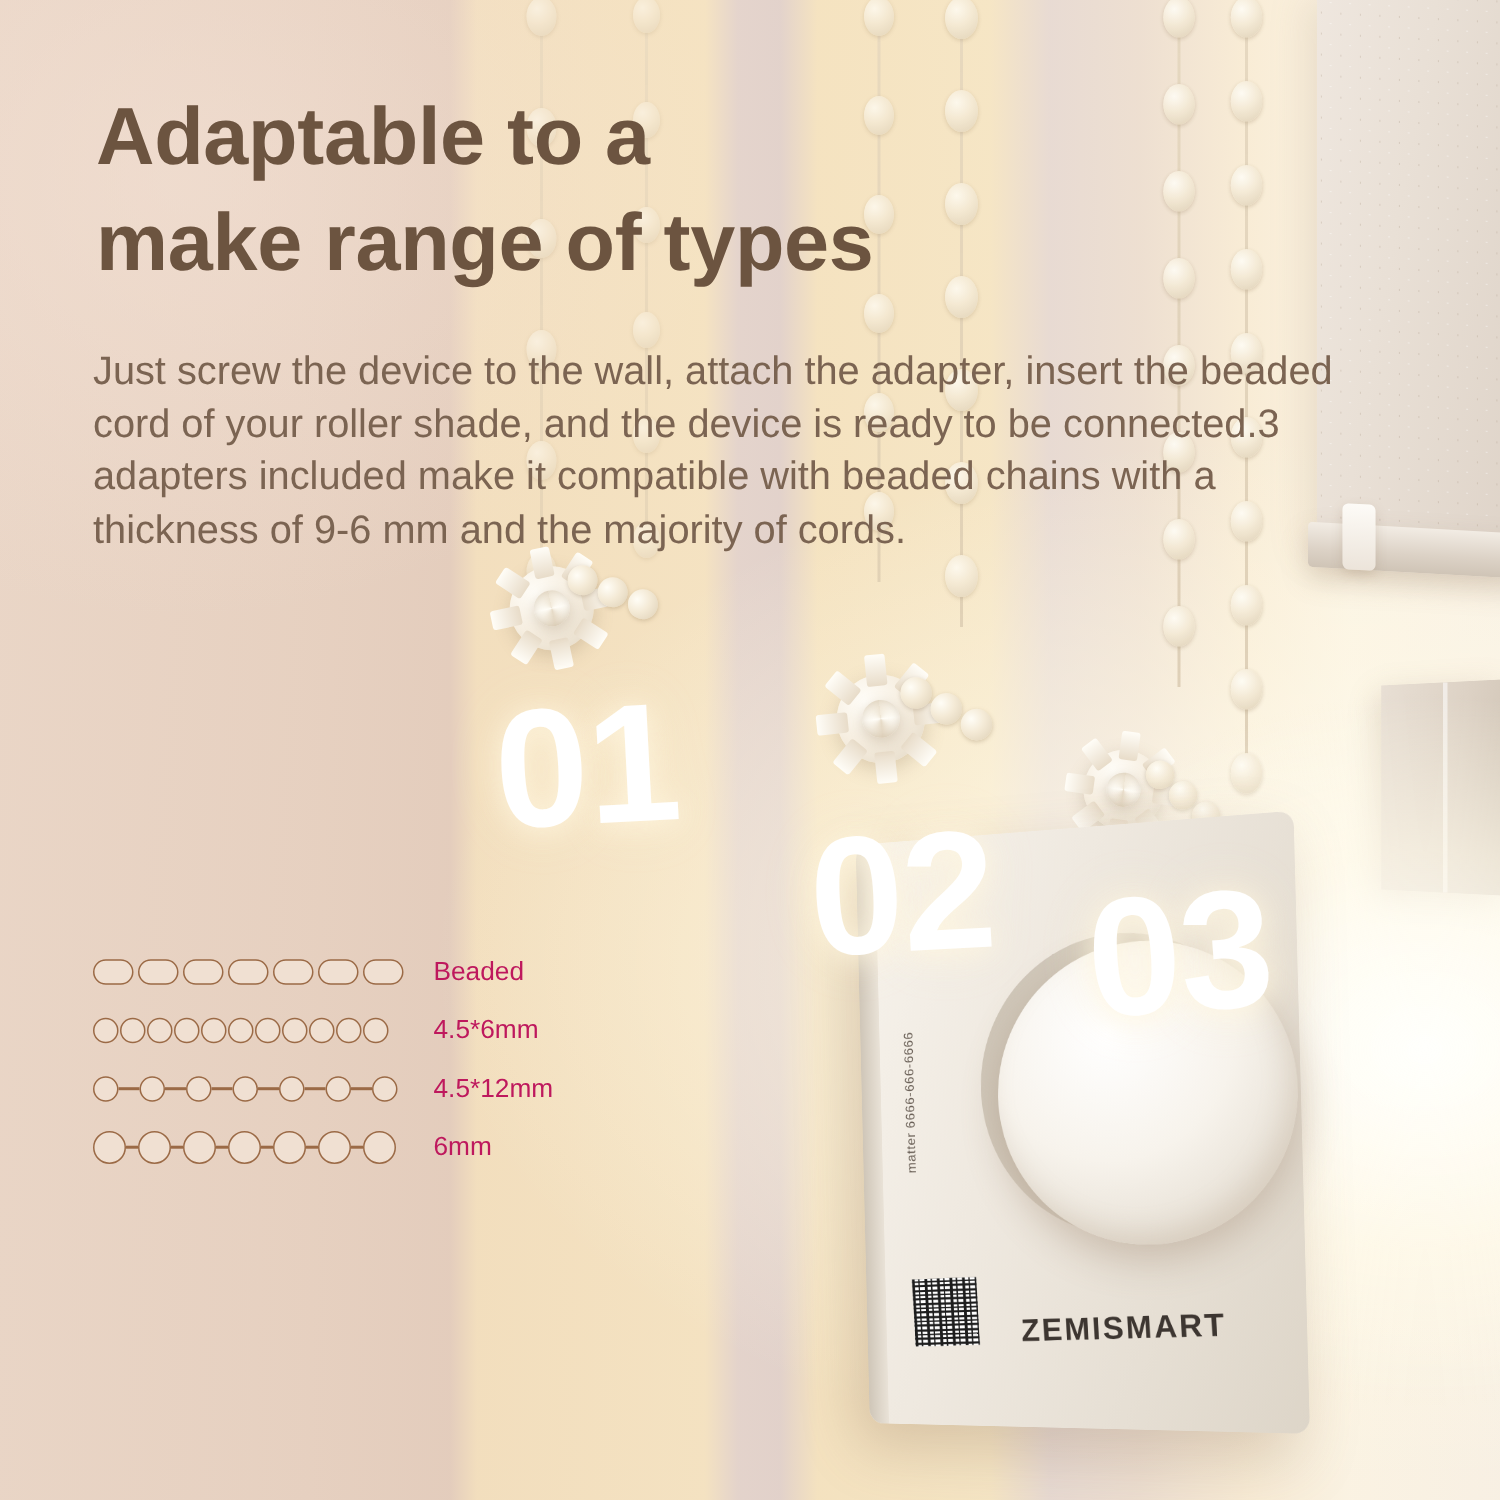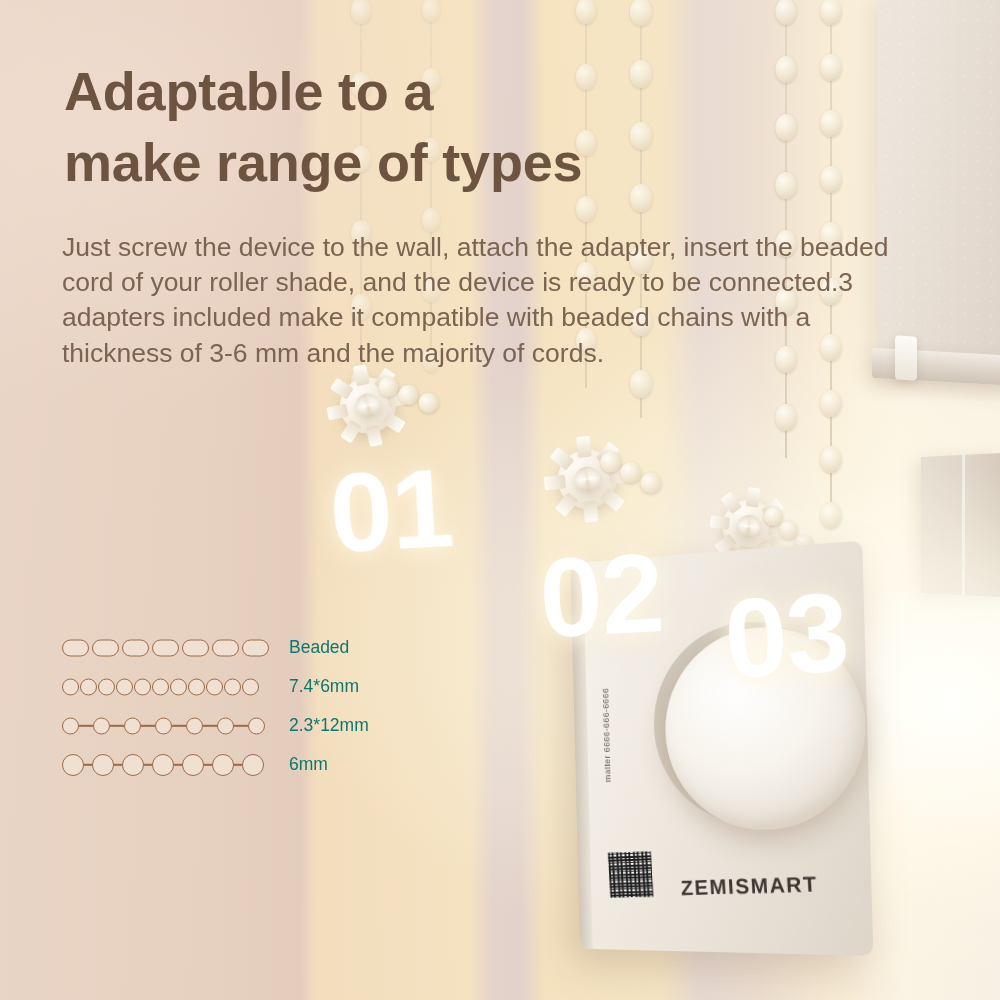--- a/index.html
+++ b/index.html
@@ -187,21 +187,21 @@
   #step-03{left:725px;top:580px;transform:rotate(-4deg);}
 
   
   .cords{position:absolute;left:62px;top:628px;width:400px;}
   .cords-title{
     font-size:21px;font-weight:700;color:#5f4a38;margin-bottom:22px;
     letter-spacing:.1px;
   }
   .cord-row{display:flex;align-items:center;height:39px;}
   .cord-art{width:205px;height:26px;position:relative;}
-  .cord-label{font-size:17.5px;color:#0f766e;margin-left:22px;}
+  .cord-label{font-size:17.5px;color:#be185d;margin-left:22px;}
 
   .link{
     position:absolute;top:50%;transform:translateY(-50%);
     border:1.6px solid #9b6a46;border-radius:50%;
     background:#f0e0d2;box-sizing:border-box;
   }
   .bar{
     position:absolute;top:50%;transform:translateY(-50%);
     height:2.4px;background:#9b6a46;
   }
@@ -347,21 +347,21 @@
     <div class="matter-line">matter  6666-666-6666</div>
     <div class="qr"></div>
     <div class="brand">ZEMISMART</div>
   </div>
 
   <div class="headline">
     <div>Adaptable to a</div>
     <div>make range of types</div>
   </div>
 
-  <div class="body-copy">Just screw the device to the wall, attach the adapter, insert the beaded cord of your roller shade, and the device is ready to be connected.3 adapters included make it compatible with beaded chains with a thickness of 3-6 mm and the majority of cords.</div>
+  <div class="body-copy">Just screw the device to the wall, attach the adapter, insert the beaded cord of your roller shade, and the device is ready to be connected.3 adapters included make it compatible with beaded chains with a thickness of 9-6 mm and the majority of cords.</div>
 
   <div class="stepnum" id="step-01">01</div>
   <div class="stepnum" id="step-02">02</div>
   <div class="stepnum" id="step-03">03</div>
 
   <div class="cords">
     <div id="cord-rows">
         <div class="cord-row">
           <div class="cord-art">
             <div class="link" style="left: 0px; width: 27px; height: 17px; border-radius: 8.5px;"></div>
@@ -381,39 +381,39 @@
             <div class="link" style="left: 36px; width: 17px; height: 17px; border-radius: 50%;"></div>
             <div class="link" style="left: 54px; width: 17px; height: 17px; border-radius: 50%;"></div>
             <div class="link" style="left: 72px; width: 17px; height: 17px; border-radius: 50%;"></div>
             <div class="link" style="left: 90px; width: 17px; height: 17px; border-radius: 50%;"></div>
             <div class="link" style="left: 108px; width: 17px; height: 17px; border-radius: 50%;"></div>
             <div class="link" style="left: 126px; width: 17px; height: 17px; border-radius: 50%;"></div>
             <div class="link" style="left: 144px; width: 17px; height: 17px; border-radius: 50%;"></div>
             <div class="link" style="left: 162px; width: 17px; height: 17px; border-radius: 50%;"></div>
             <div class="link" style="left: 180px; width: 17px; height: 17px; border-radius: 50%;"></div>
           </div>
-          <div class="cord-label">7.4*6mm</div>
+          <div class="cord-label">4.5*6mm</div>
         </div>
         <div class="cord-row">
           <div class="cord-art">
             <div class="link" style="left: 0px; width: 17px; height: 17px; border-radius: 50%;"></div>
             <div class="bar" style="left: 17px; width: 14px;"></div>
             <div class="link" style="left: 31px; width: 17px; height: 17px; border-radius: 50%;"></div>
             <div class="bar" style="left: 48px; width: 14px;"></div>
             <div class="link" style="left: 62px; width: 17px; height: 17px; border-radius: 50%;"></div>
             <div class="bar" style="left: 79px; width: 14px;"></div>
             <div class="link" style="left: 93px; width: 17px; height: 17px; border-radius: 50%;"></div>
             <div class="bar" style="left: 110px; width: 14px;"></div>
             <div class="link" style="left: 124px; width: 17px; height: 17px; border-radius: 50%;"></div>
             <div class="bar" style="left: 141px; width: 14px;"></div>
             <div class="link" style="left: 155px; width: 17px; height: 17px; border-radius: 50%;"></div>
             <div class="bar" style="left: 172px; width: 14px;"></div>
             <div class="link" style="left: 186px; width: 17px; height: 17px; border-radius: 50%;"></div>
           </div>
-          <div class="cord-label">2.3*12mm</div>
+          <div class="cord-label">4.5*12mm</div>
         </div>
         <div class="cord-row">
           <div class="cord-art">
             <div class="link" style="left: 0px; width: 22px; height: 22px; border-radius: 50%;"></div>
             <div class="bar" style="left: 22px; width: 8px;"></div>
             <div class="link" style="left: 30px; width: 22px; height: 22px; border-radius: 50%;"></div>
             <div class="bar" style="left: 52px; width: 8px;"></div>
             <div class="link" style="left: 60px; width: 22px; height: 22px; border-radius: 50%;"></div>
             <div class="bar" style="left: 82px; width: 8px;"></div>
             <div class="link" style="left: 90px; width: 22px; height: 22px; border-radius: 50%;"></div>

